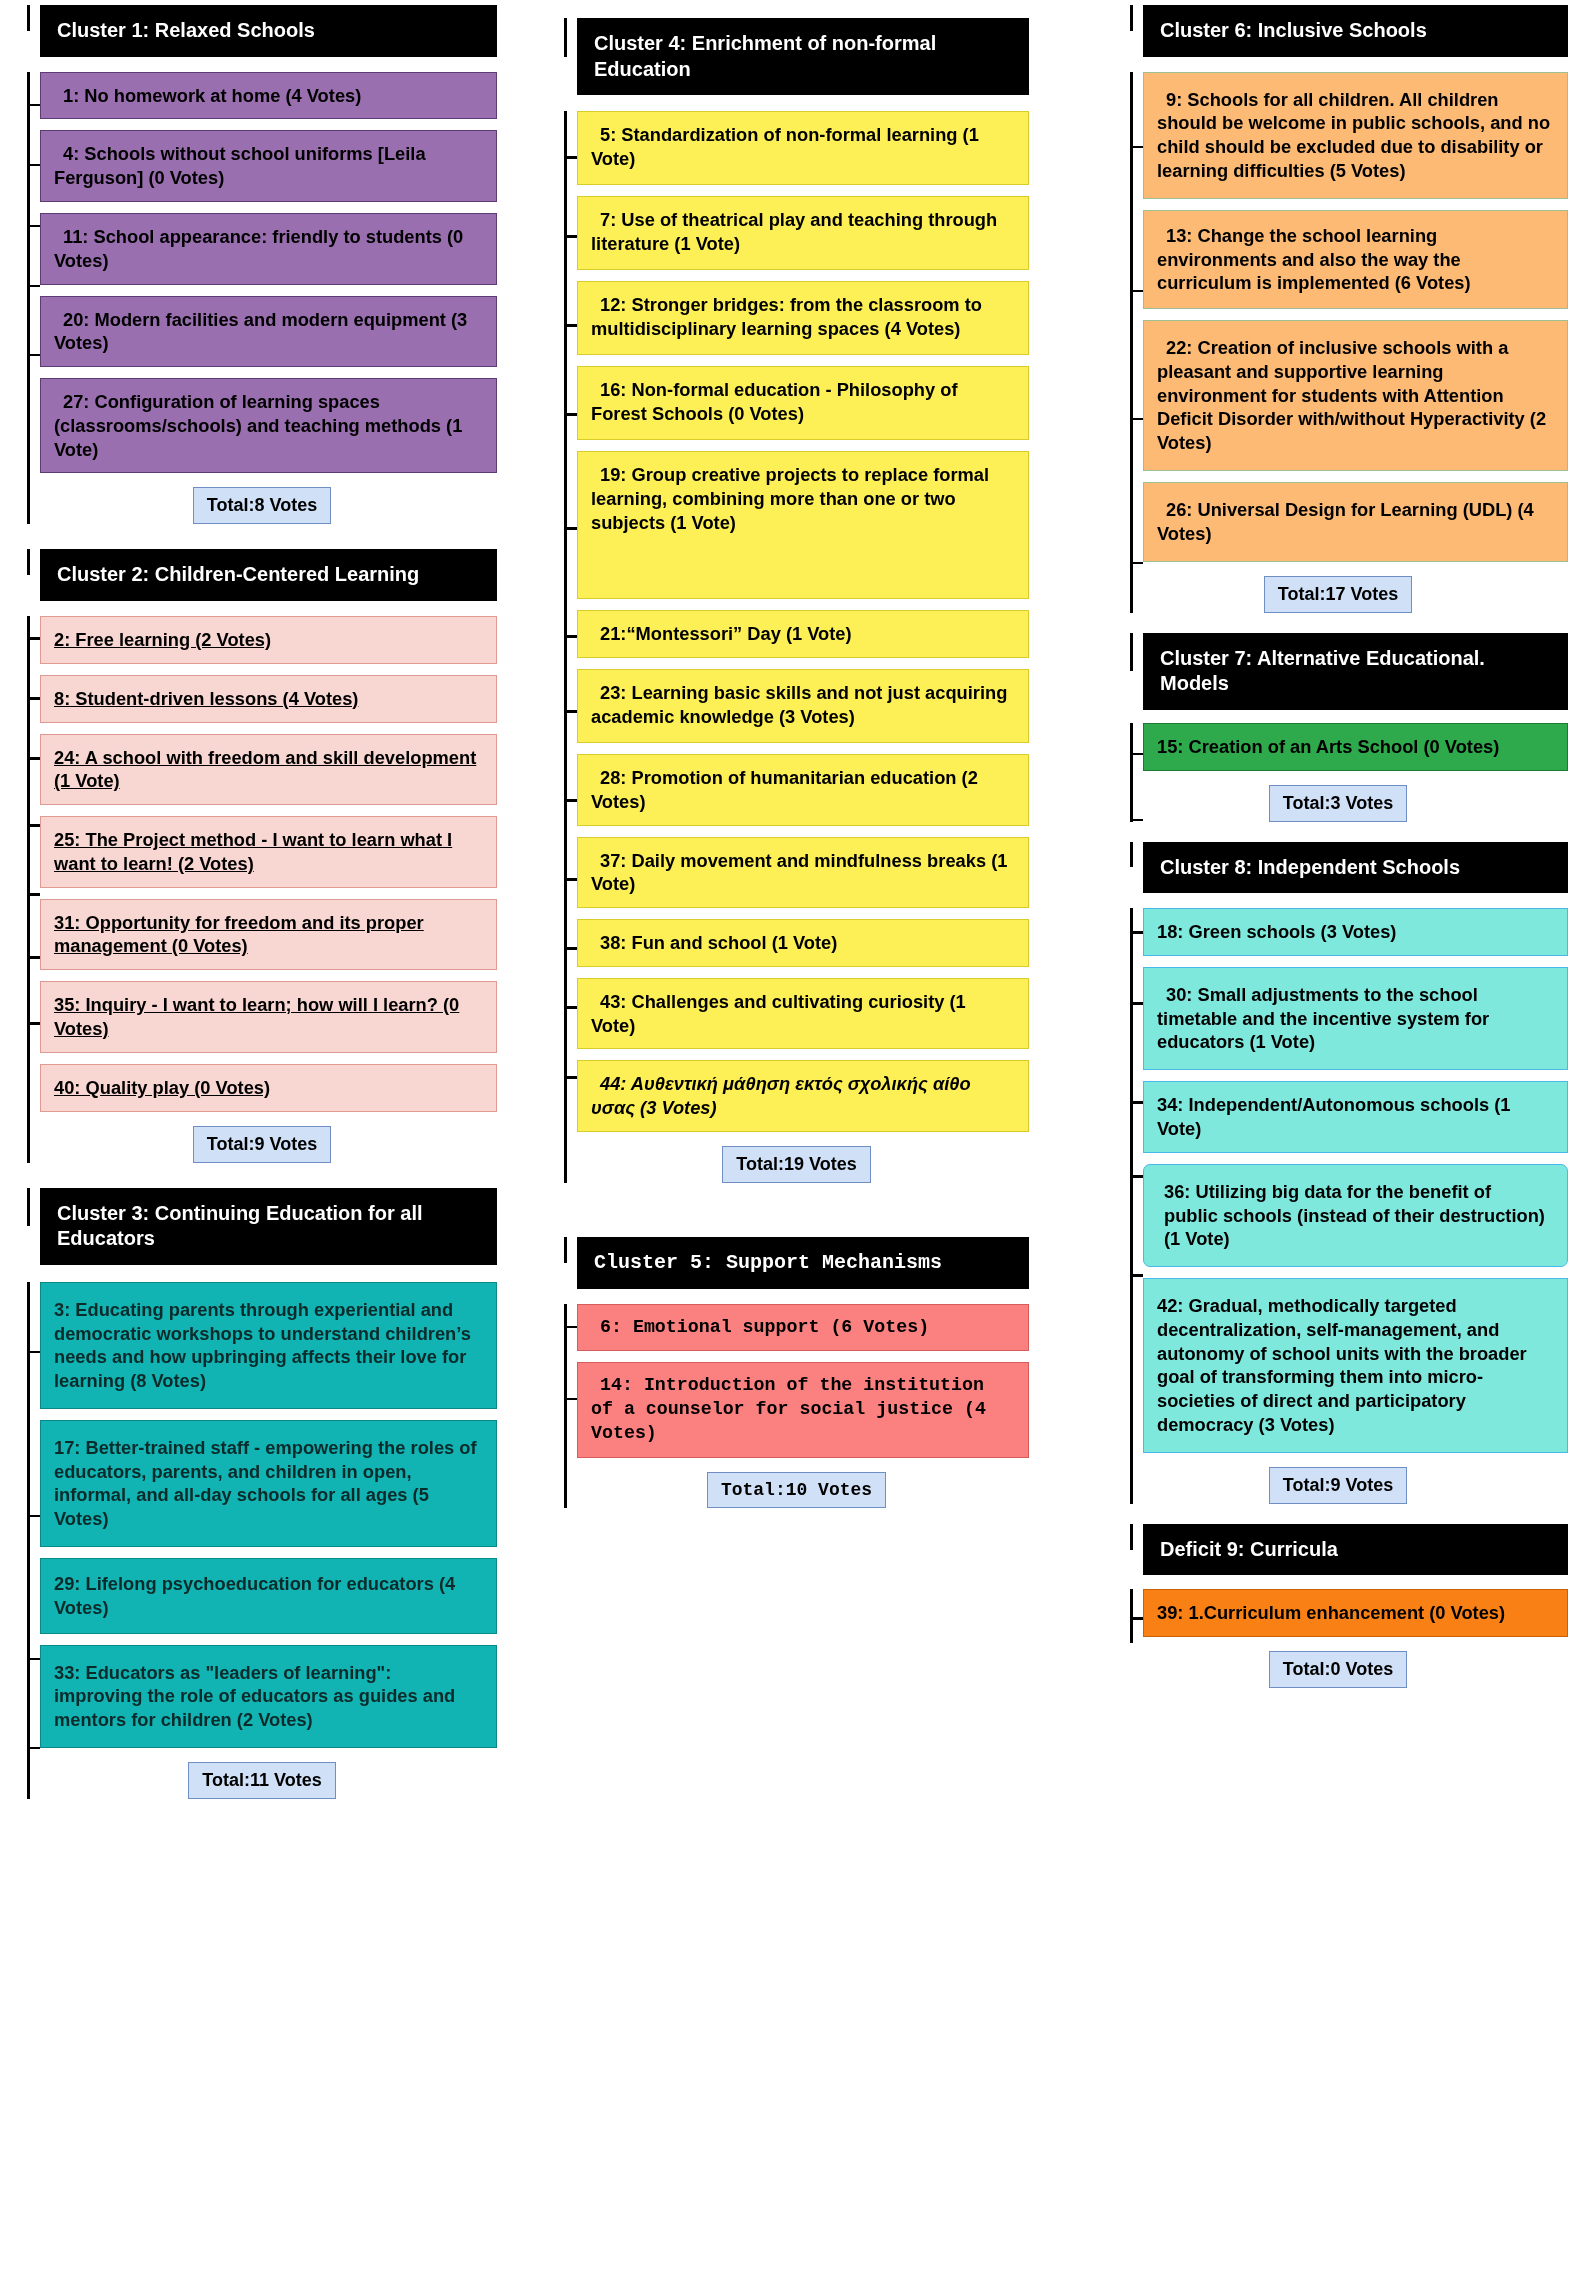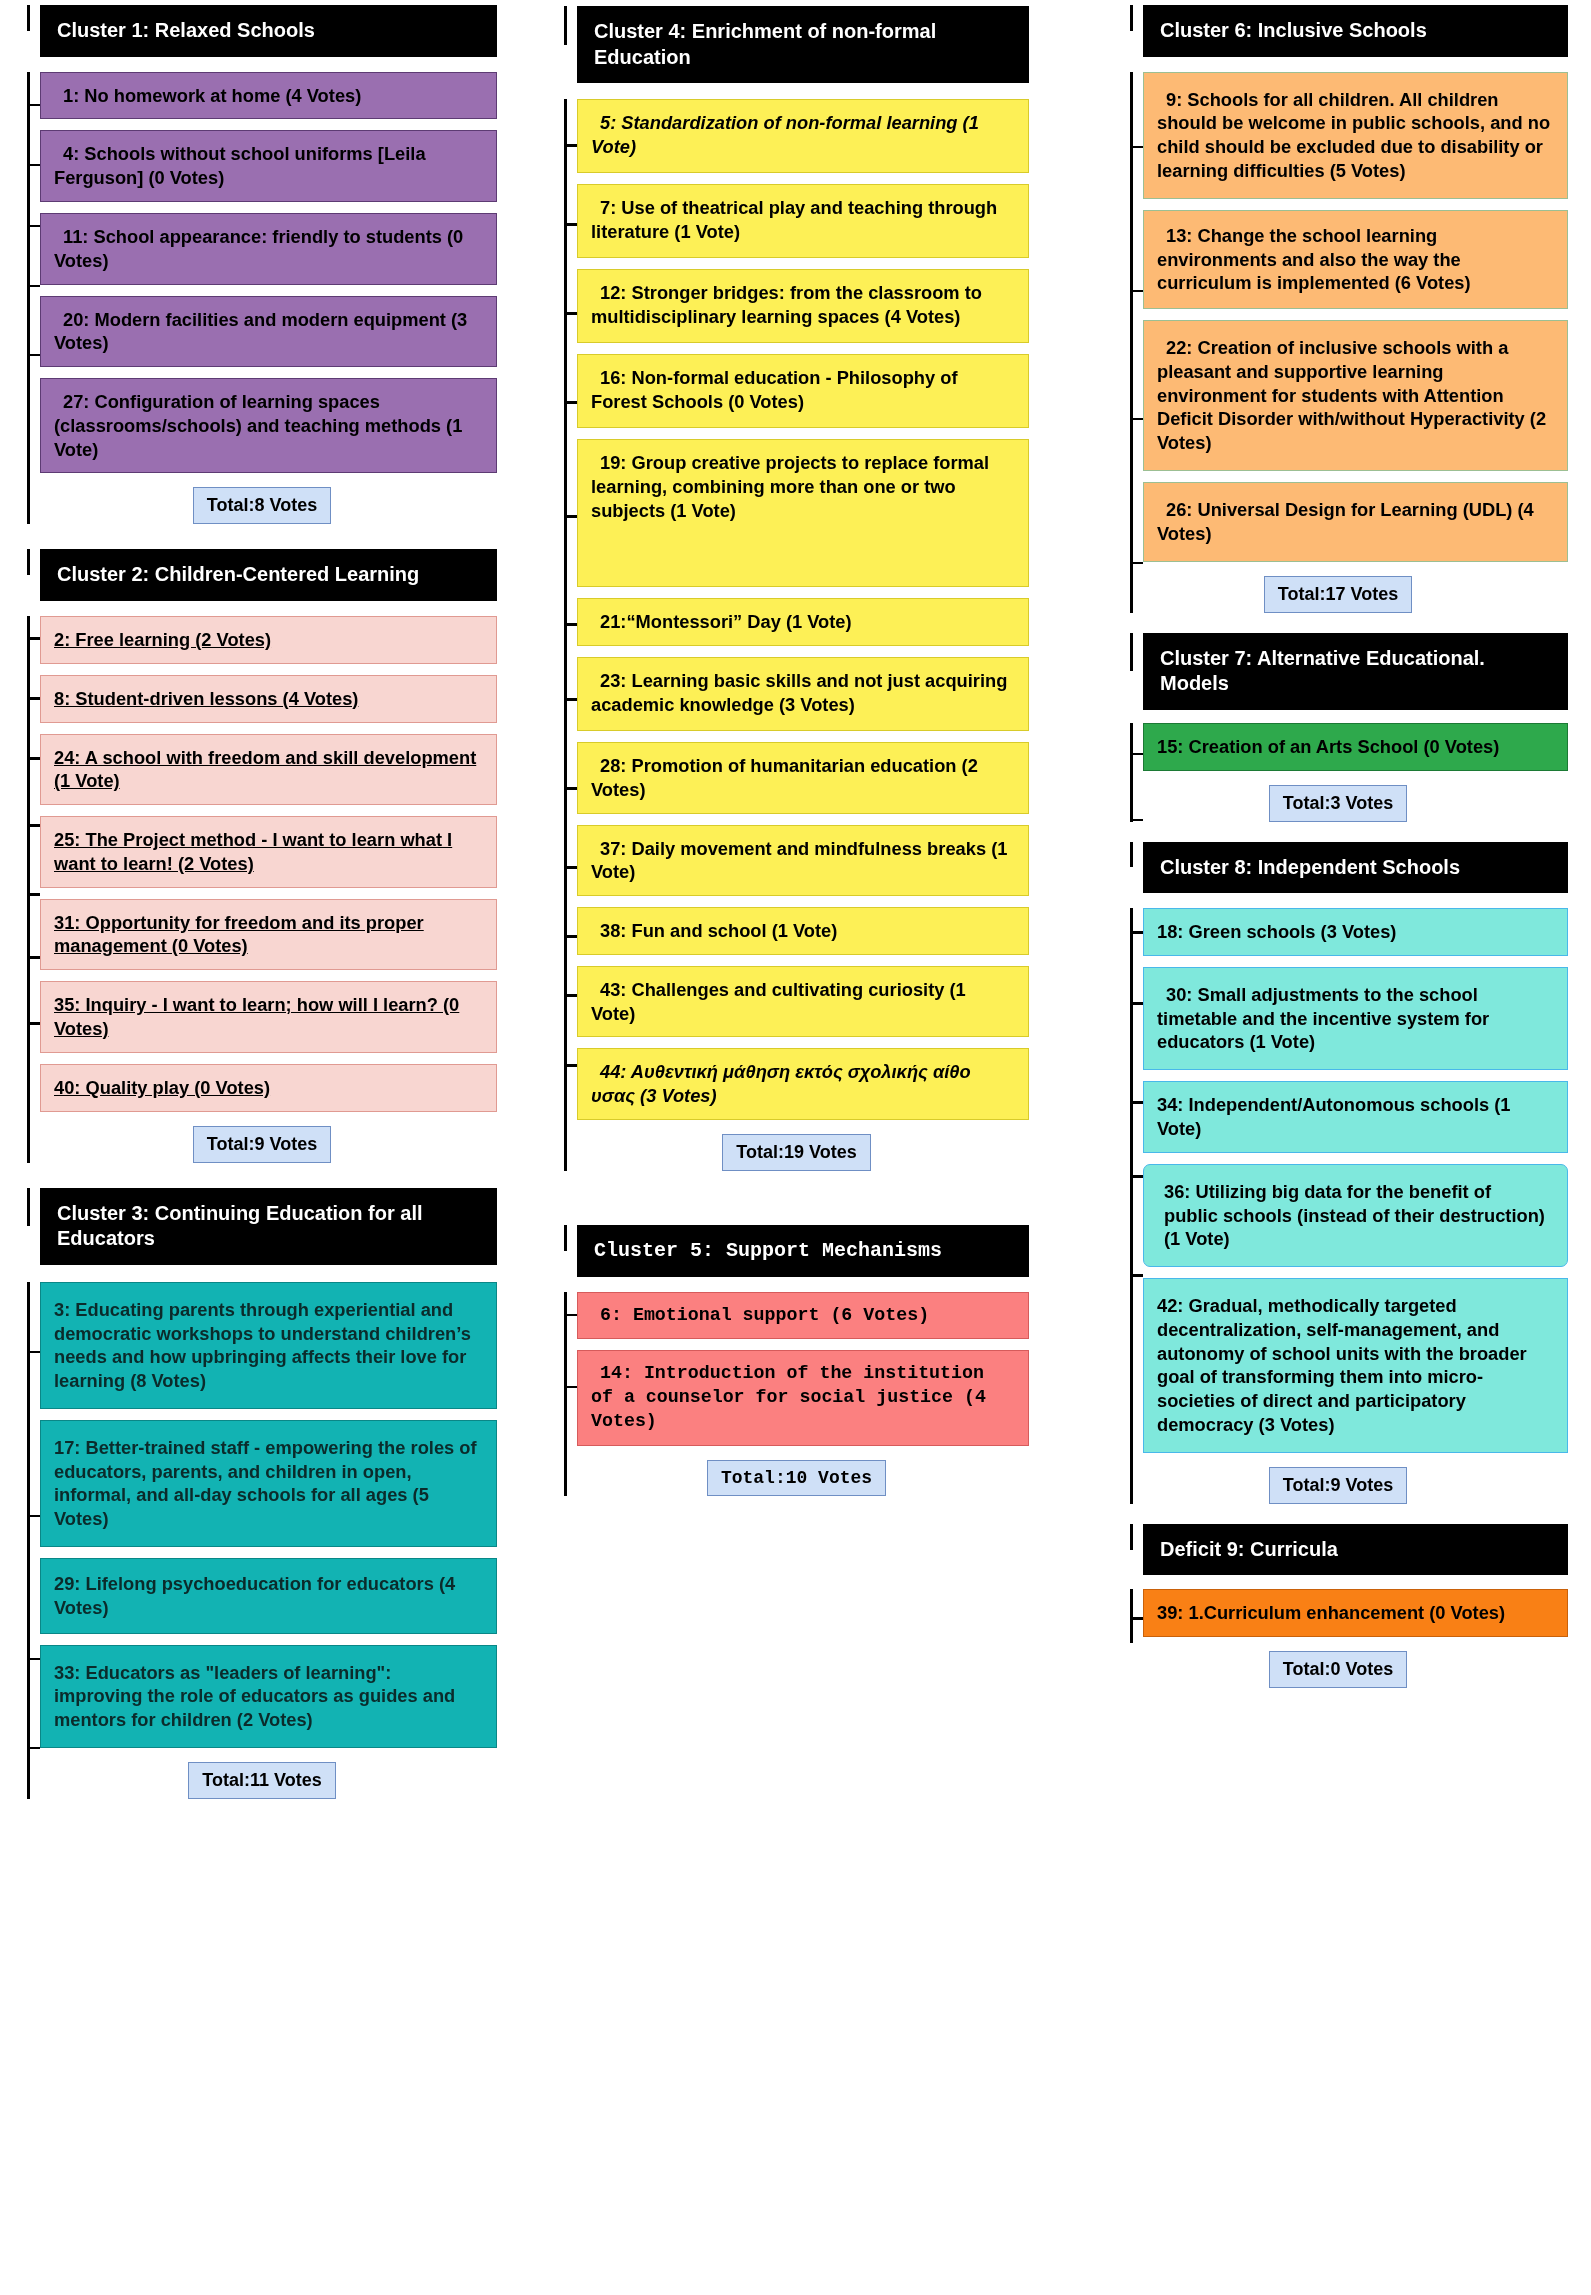--- a/index.html
+++ b/index.html
@@ -175,21 +175,21 @@
           <div class="card" style="padding:13px;">29: Lifelong psychoeducation for educators (4 Votes)</div>
           <div class="card" style="padding:15px 13px;">33: Educators as "leaders of learning": improving the role of educators as guides and mentors for children (2 Votes)</div>
         </div>
         <div class="total-wrap" style="margin-left:-13px;">
           <span class="total">Total:11 Votes</span>
         </div>
       </div>
     </div>
   </div>
 
-  <div class="col" style="left:564px; top:6px; width:465px;">
+  <div class="col" style="left:564px; top:18px; width:465px;">
 
     <div class="cluster t-yellow">
       <div class="hdr-wrap">
         <div class="hdr-spine"></div>
         <div class="cluster-header">Cluster 4: Enrichment of non-formal Education</div>
       </div>
       <div class="body-wrap" style="margin-top:16px;">
         <div class="spine">
           <div class="vert"></div>
           <div class="tick" style="top:45px;"></div>
@@ -199,21 +199,21 @@
           <div class="tick" style="top:416px;"></div>
           <div class="tick" style="top:524px;"></div>
           <div class="tick" style="top:599px;"></div>
           <div class="tick" style="top:688px;"></div>
           <div class="tick" style="top:767px;"></div>
           <div class="tick" style="top:836px;"></div>
           <div class="tick" style="top:895px;"></div>
           <div class="tick" style="top:965px;"></div>
         </div>
         <div class="items">
-          <div class="card indent" style="min-height:74px;font-style:italic;">5: Standardization of non-formal learning (1 Vote)</div>
+          <div class="card indent" style="min-height:74px;">5: Standardization of non-formal learning (1 Vote)</div>
           <div class="card indent" style="min-height:74px;">7: Use of theatrical play and teaching through literature  (1 Vote)</div>
           <div class="card indent" style="min-height:74px;">12: Stronger bridges: from the classroom to multidisciplinary learning spaces (4 Votes)</div>
           <div class="card indent" style="min-height:74px;">16: Non-formal education - Philosophy of Forest Schools (0 Votes)</div>
           <div class="card indent" style="min-height:148px;">19: Group creative projects to replace formal learning, combining more than one or two subjects (1 Vote)</div>
           <div class="card indent">21:“Montessori” Day (1 Vote)</div>
           <div class="card indent" style="min-height:74px;">23: Learning basic skills and not just acquiring academic knowledge (3 Votes)</div>
           <div class="card indent">28: Promotion of humanitarian education (2 Votes)</div>
           <div class="card indent">37: Daily movement and mindfulness breaks (1 Vote)</div>
           <div class="card indent">38: Fun and school (1 Vote)</div>
           <div class="card indent">43: Challenges and cultivating curiosity (1 Vote)</div>

